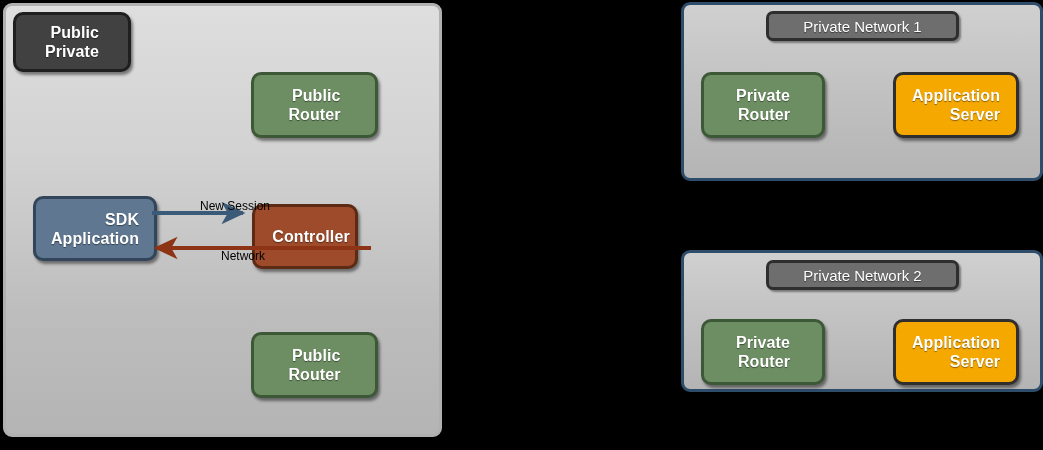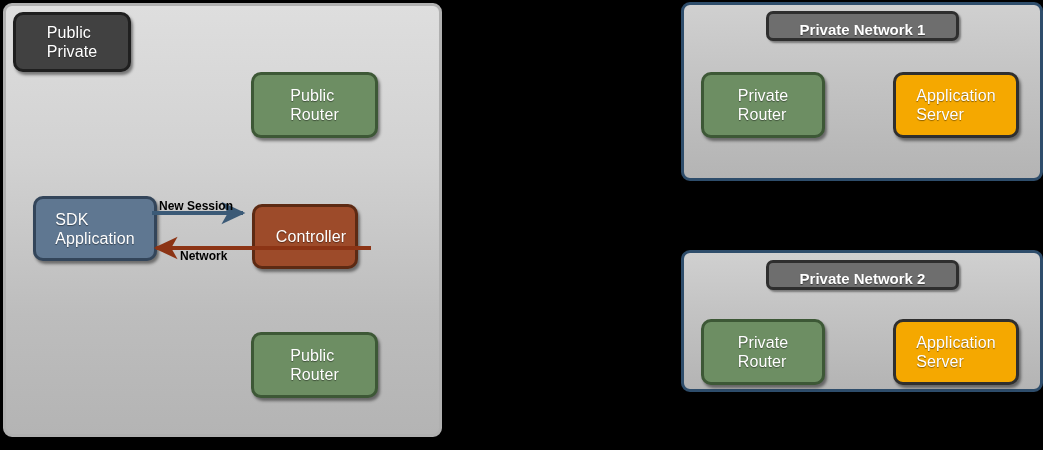--- a/index.html
+++ b/index.html
@@ -62,23 +62,23 @@
   }
 
   
   .node {
     position: absolute;
     box-sizing: border-box;
     border-radius: 10px;
     display: flex;
     align-items: center;
     justify-content: center;
-    text-align: left;
+    text-align: right;
     color: #ffffff;
-    font-weight: normal;
+    font-weight: bold;
     font-size: 16px;
     line-height: 19px;
     letter-spacing: 0.1px;
     text-shadow: 0 1px 1px rgba(0,0,0,0.45);
     box-shadow: 2px 3px 3px rgba(0,0,0,0.45);
     user-select: none;
   }
 
   .node-internet {
     background: #414141;
@@ -102,47 +102,48 @@
   }
 
   
   .net-badge {
     position: absolute;
     box-sizing: border-box;
     background: #6e6e6e;
     border: 3px solid #2e2e2e;
     border-radius: 7px;
     display: flex;
-    align-items: flex-end;
+    align-items: center;
     justify-content: center;
     color: #ffffff;
-    font-weight: bold;
+    font-weight: normal;
     font-size: 15px;
     text-shadow: 0 1px 1px rgba(0,0,0,0.5);
     box-shadow: 2px 2px 2px rgba(0,0,0,0.4);
     user-select: none;
   }
 
   
   .arrow-svg {
     position: absolute;
     left: 0;
     top: 0;
     width: 1043px;
     height: 450px;
     pointer-events: none;
   }
 
   .arrow-label {
     position: absolute;
     font-size: 12px;
-    font-weight: bold;
+    font-weight: normal;
     color: #000000;
     white-space: nowrap;
     user-select: none;
+    padding-left: 41px;
   }
 </style>
 </head>
 <body>
 
 <div class="canvas">
 
   <div class="panel panel-public">
 
     <div class="node node-internet" style="left:7px; top:6px; width:118px; height:60px;">

